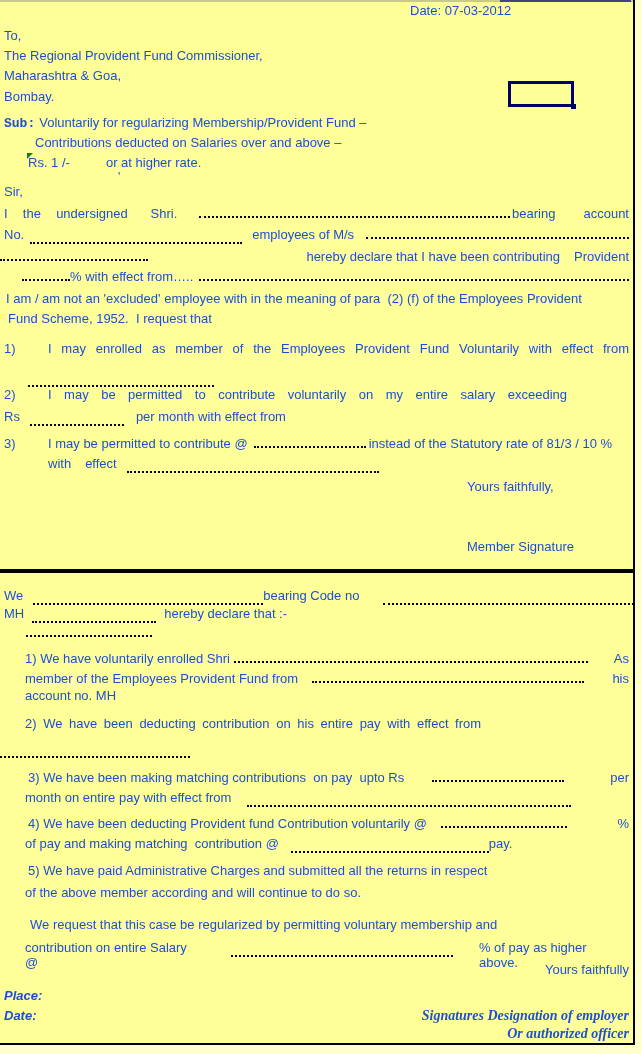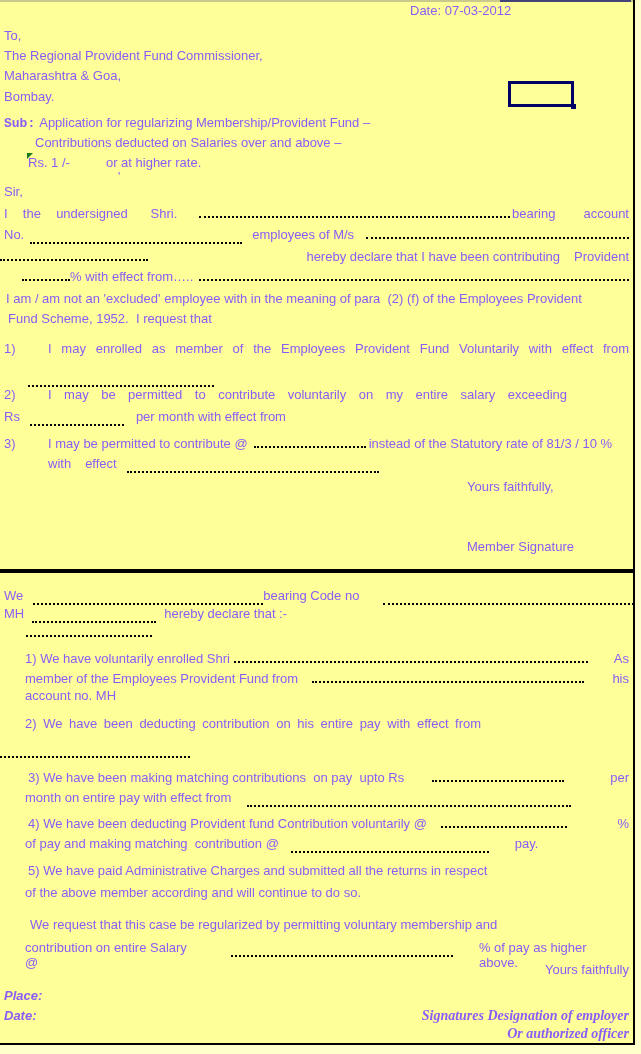--- a/index.html
+++ b/index.html
@@ -1,17 +1,17 @@
 <!DOCTYPE html>
 <html><head>
 <meta charset="utf-8">
 <style>
   html,body{margin:0;padding:0;background:#ffffcc;}
   .page{position:relative;width:641px;height:1054px;background:#FFFF99;
-        font-family:"Liberation Sans",sans-serif;font-size:13px;color:#8b5cf6;
+        font-family:"Liberation Sans",sans-serif;font-size:13px;color:#1d4ed8;
         overflow:hidden;line-height:15px;}
   .r{position:absolute;left:4px;right:12px;display:flex;align-items:baseline;}
   .t{white-space:pre-wrap;}
   .b{font-weight:bold;font-family:Liberation Mono, monospace;}
   .bi{font-weight:bold;font-style:italic;}
   .ser{font-family:"Liberation Serif",serif;font-weight:bold;font-style:italic;font-size:14px;}
   .dots{display:inline-block;height:13px;border-bottom:2px dotted #000;}
   .dots-low{transform:translateY(5px);}
   .grow{flex:1 1 auto;}
   .num{flex:0 0 44px;}
@@ -53,21 +53,21 @@
   <div class="r" style="top:89px">
     <span class="t">Bombay.</span>
   </div>
 
   <div class="sel-cell">
     <div class="handle"></div>
   </div>
 
   <div class="r" style="top:115px">
     <span class="t b">Sub:</span>
-    <span class="t" style="margin-left:4px">Application for regularizing Membership/Provident Fund –</span>
+    <span class="t" style="margin-left:4px">Voluntarily for regularizing Membership/Provident Fund –</span>
   </div>
   <div class="r" style="top:135px;left:35px">
     <span class="t">Contributions deducted on Salaries over and above –</span>
   </div>
   <div class="flag"></div>
   <div class="r" style="top:155px;left:28px">
     <span class="t">Rs. 1 /-</span>
     <span class="t" style="margin-left:36px">or at higher rate.</span>
   </div>
   <div class="stray">'</div>
@@ -197,21 +197,21 @@
   </div>
 
   <div class="r" style="top:813px;left:28px">
     <span class="t">4) We have been deducting Provident fund Contribution voluntarily @</span>
     <span class="dots" style="width:126px;margin-left:14px"></span>
     <span class="t" style="margin-left:auto">%</span>
   </div>
   <div class="r" style="top:833px;left:25px">
     <span class="t">of pay and making matching  contribution @</span>
     <span class="dots dots-low" style="width:198px;margin-left:12px"></span>
-    <span class="t" style="margin-left:26px">pay.</span>
+    <span class="t" style="">pay.</span>
   </div>
 
   <div class="r" style="top:863px;left:28px">
     <span class="t">5) We have paid Administrative Charges and submitted all the returns in respect</span>
   </div>
   <div class="r" style="top:885px;left:25px">
     <span class="t">of the above member according and will continue to do so.</span>
   </div>
 
   <div class="r" style="top:917px;left:30px">

